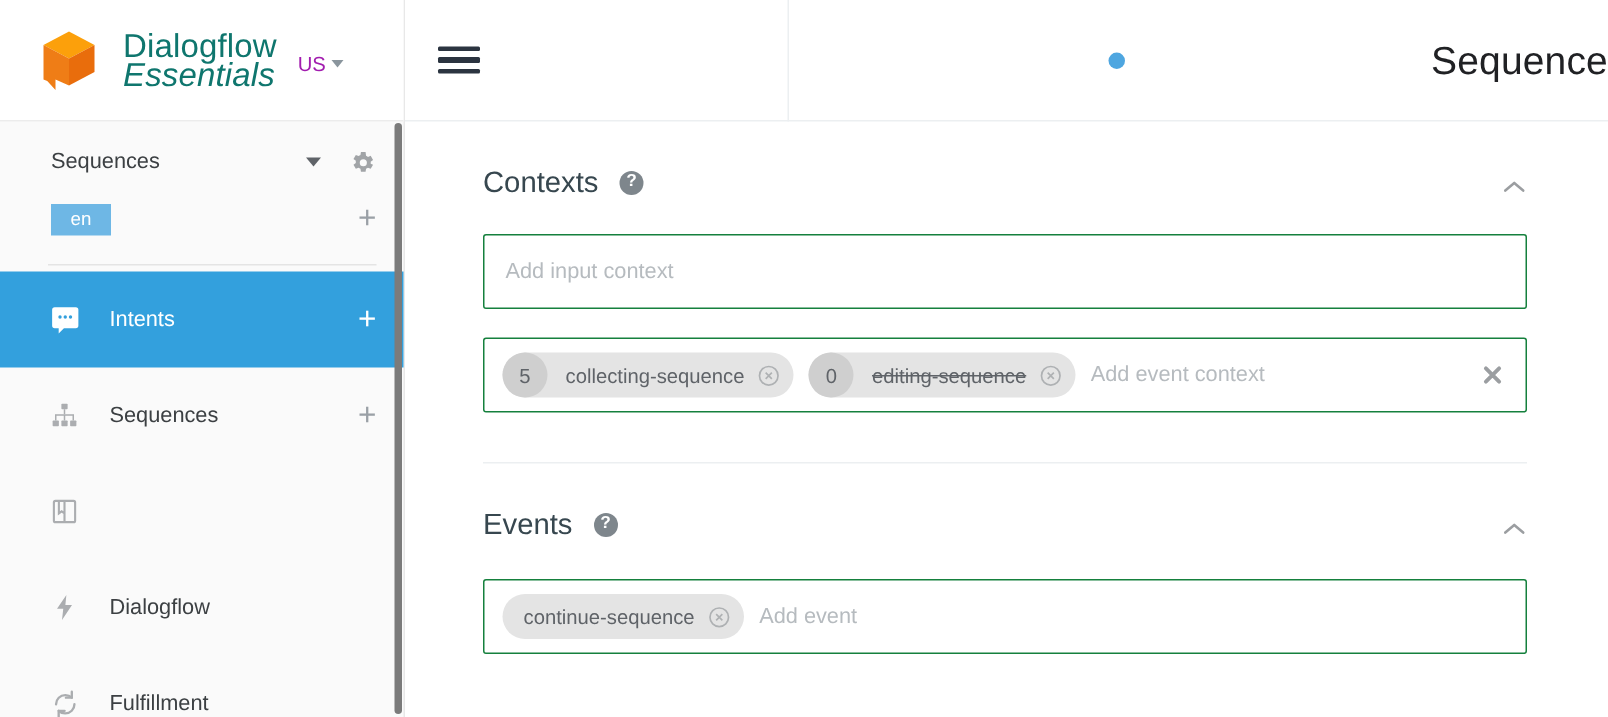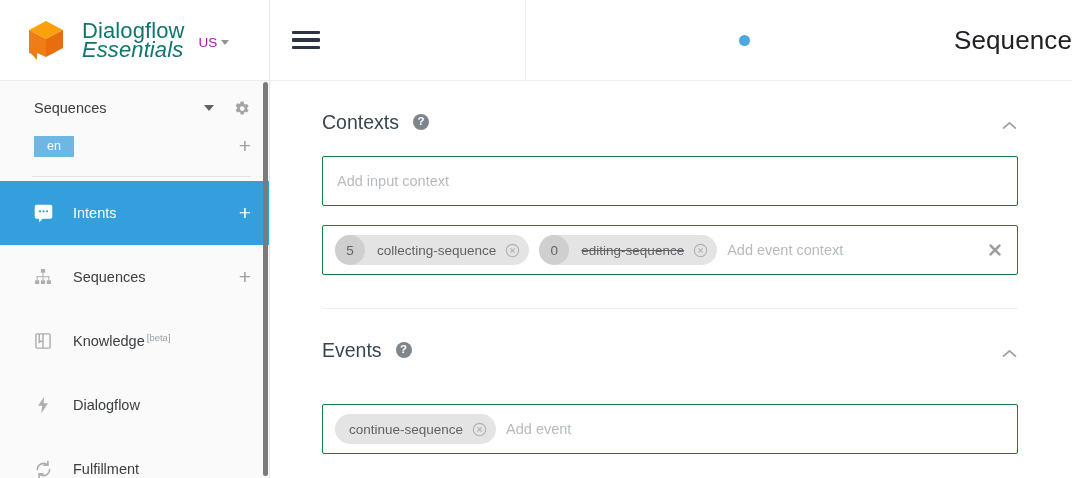--- a/index.html
+++ b/index.html
@@ -156,21 +156,21 @@
   }
   .chev-up { margin-left: auto; width: 17px; height: 11px; opacity: .62; }
 
   .field {
     border: 1px solid #15803d; border-radius: 2px;
     min-height: 50px; display: flex; align-items: center;
     padding: 0 14px 0 12px;
   }
   .field.input-ctx { margin-top: 19px; }
   .field.output-ctx { margin-top: 19px; }
-  .field.events-field { margin-top: 39px; }
+  .field.events-field { margin-top: 21px; }
   .placeholder { color: #b6bbbf; font-size: 14.5px; }
   .field.input-ctx .placeholder { padding-left: 2px; }
 
   .chip {
     display: inline-flex; align-items: center;
     background: #e4e4e4; border-radius: 16px;
     height: 30px; margin-right: 10px; padding-right: 9px;
     font-size: 13.5px; color: #5f6368;
   }
   .chip .lifespan {
@@ -263,24 +263,20 @@
         <span class="plus-gray">+</span>
       </div>
 
       <div class="nav-item">
         <span class="nav-ico">
           <svg viewBox="0 0 24 24" width="20" height="20" fill="none" stroke="#6b7075" stroke-width="1.7">
             <rect x="3.5" y="3.5" width="17" height="17" rx="1.2"></rect>
             <path d="M12 3.5v17M7.5 3.5v10l2.2-1.6 2.3 1.6"></path>
           </svg>
         </span>
-        <span class="nav-label">
-          <span>Knowledge</span>
-          <sup class="beta">[beta]</sup>
-        </span>
       </div>
 
       <div class="nav-item">
         <span class="nav-ico">
           <svg viewBox="0 0 24 24" width="20" height="20" fill="#6b7075">
             <path d="M13.5 2 6 13h5l-1 9 8-12h-5.3z"></path>
           </svg>
         </span>
         <span class="nav-label">Dialogflow</span>
       </div>

